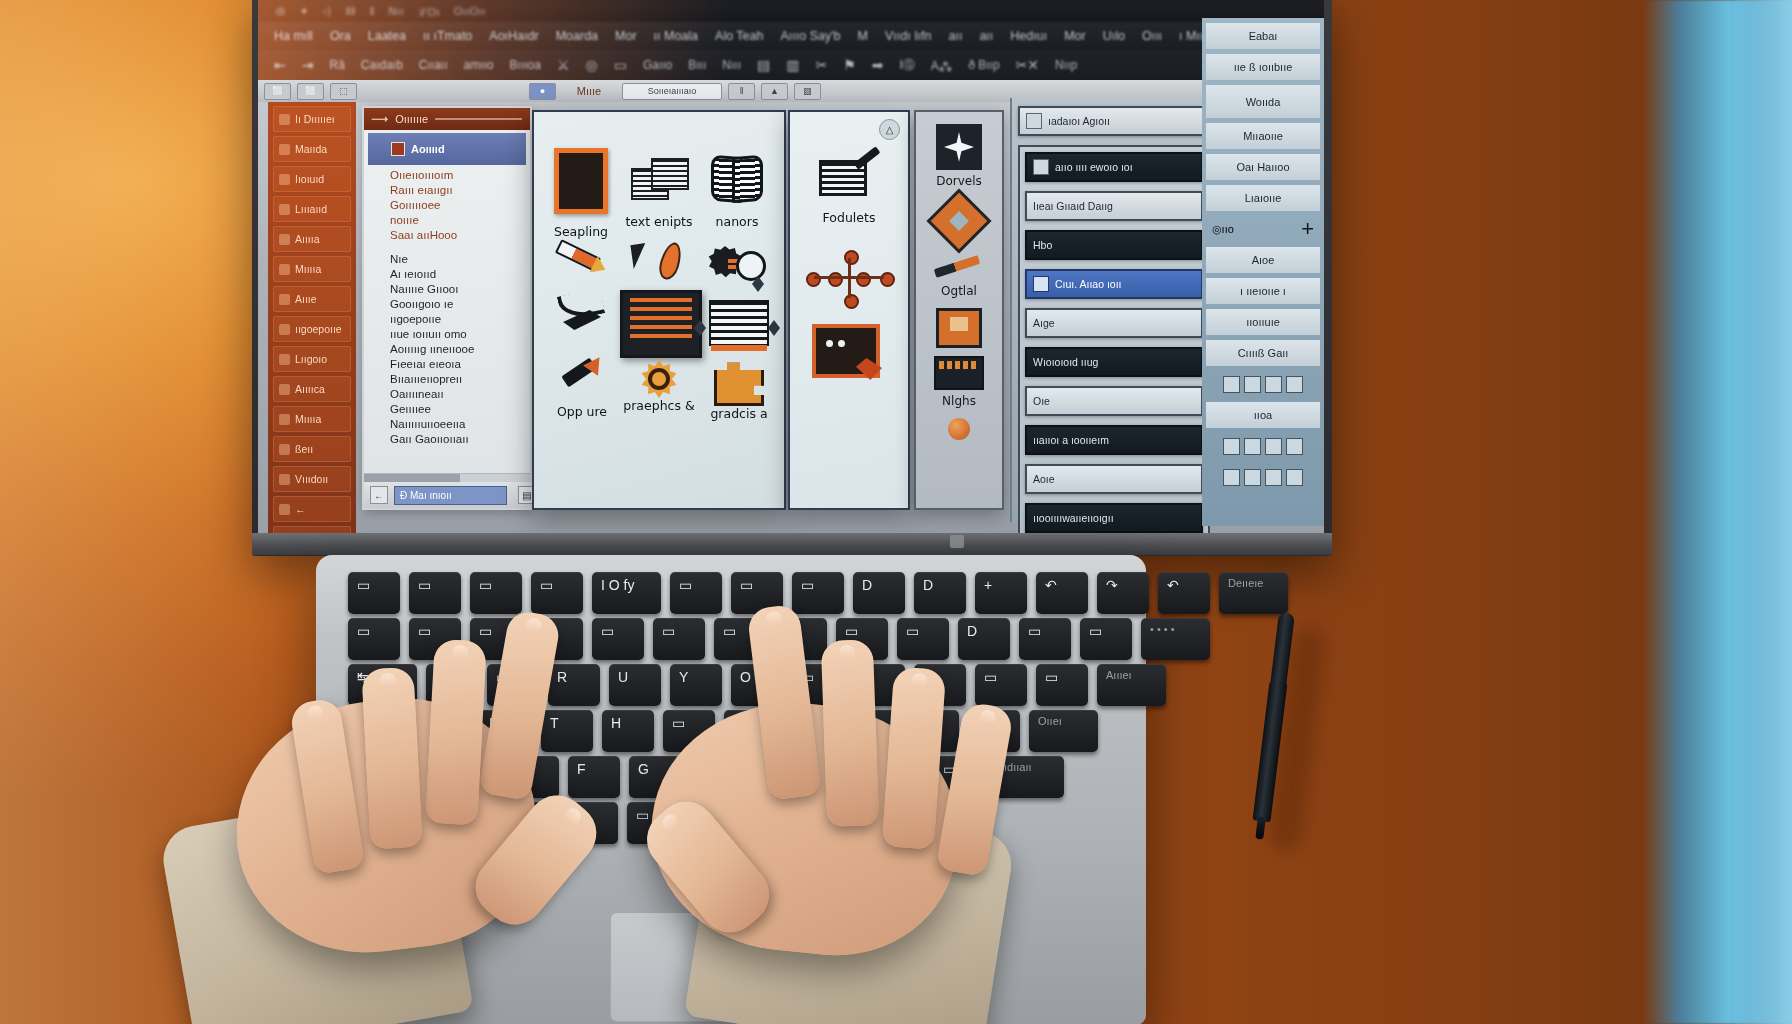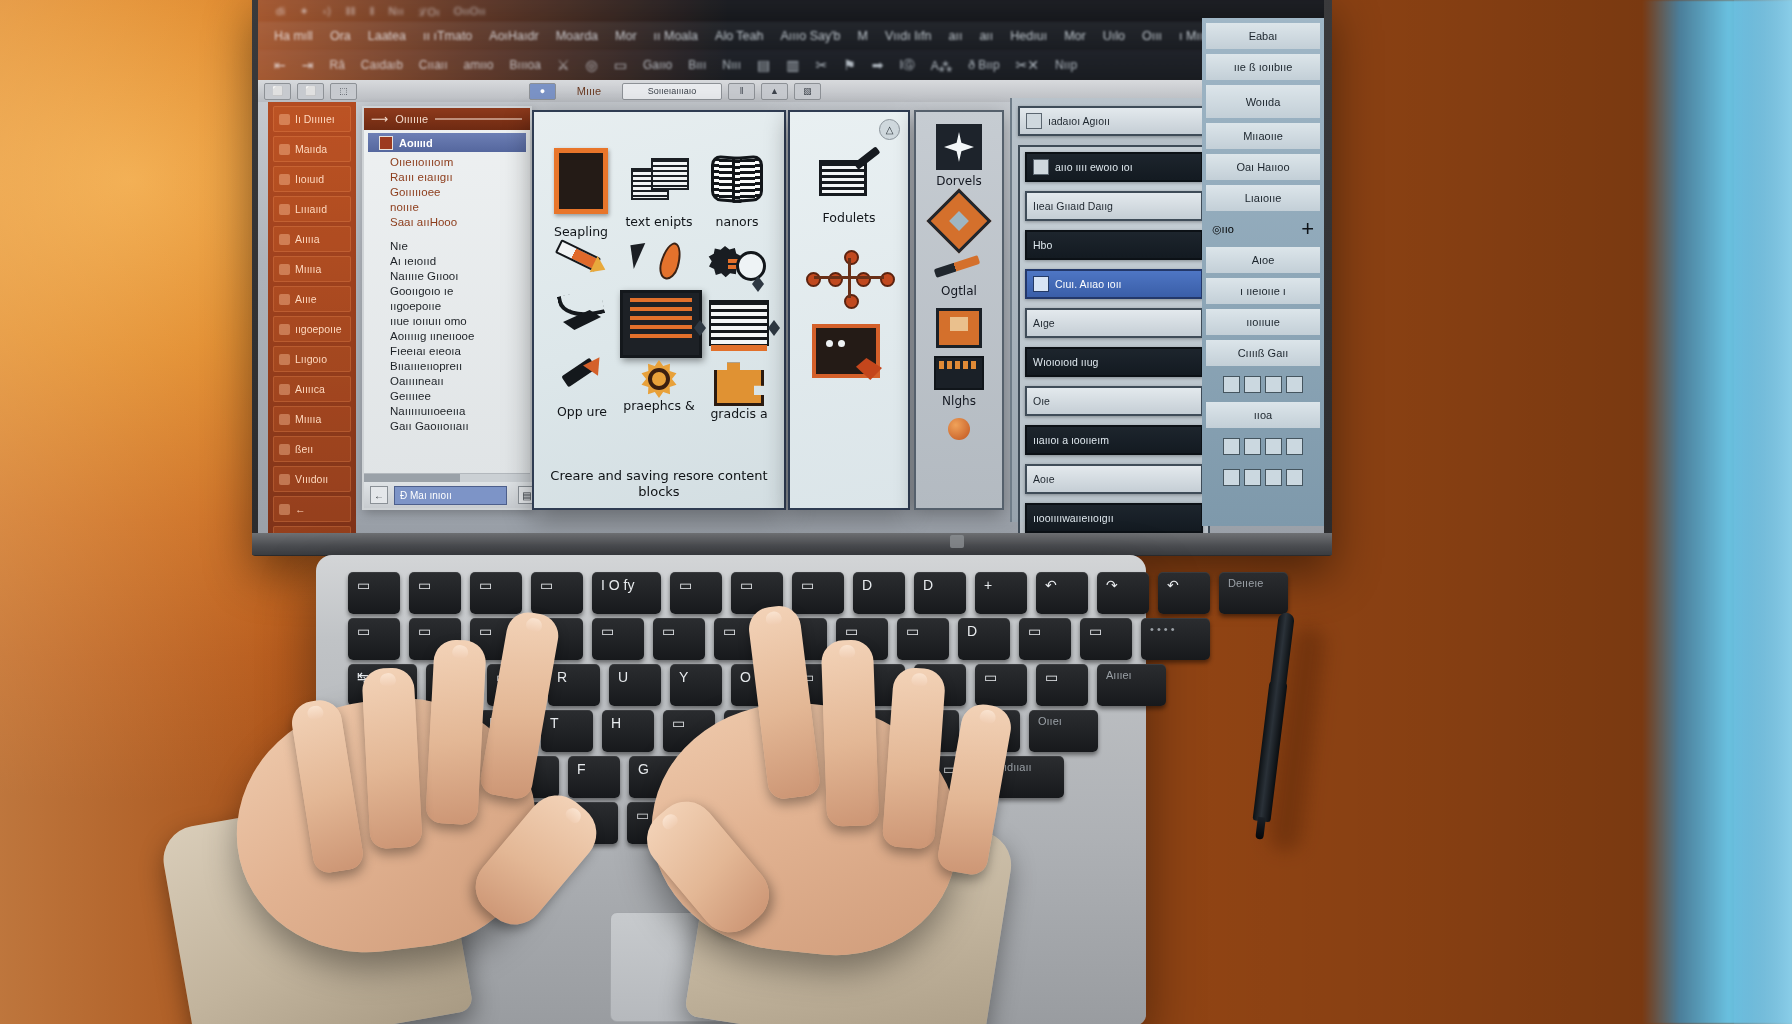--- a/index.html
+++ b/index.html
@@ -124,22 +124,22 @@
     border:2px solid #cfd3d6;box-shadow:2px 3px 10px rgba(0,0,0,.25);
     filter:blur(.5px);
   }
   #list-head{
     height:22px;display:flex;align-items:center;gap:7px;padding-left:7px;
     background:linear-gradient(180deg,#8e3a1c,#6e2a12);color:#f4dccd;font-size:11px;
   }
   #list-head .arrow{font-size:12px;}
   #list-head .rule{flex:1;height:2px;background:rgba(244,220,205,.55);margin-right:8px;}
   #list-sel{
-    margin:3px 4px 2px;height:19px;background:linear-gradient(180deg,#6d7fb5,#55679e);
-    display:flex;align-items:center;gap:6px;padding-left:11px;color:#fff;font-size:11px;font-weight:bold;
+    margin:3px 4px 2px;height:32px;background:linear-gradient(180deg,#6d7fb5,#55679e);
+    display:flex;align-items:center;gap:6px;padding-left:23px;color:#fff;font-size:11px;font-weight:bold;
   }
   #list-sel .sq{width:12px;height:12px;background:#9c3a20;border:1px solid #e8e2dc;}
   .l-row{font-size:11.5px;padding:1.5px 0 1.5px 26px;white-space:nowrap;overflow:hidden;}
   .l-row.warm{color:#8d3d1c;}
   .l-row.dark{color:#1d2126;}
   .l-gap{height:9px;}
   #list-foot{
     position:absolute;left:0;bottom:0;width:166px;height:26px;
     background:linear-gradient(180deg,#dfe3e6,#c8ccd0);
     display:flex;align-items:center;gap:6px;padding-left:6px;
@@ -624,21 +624,20 @@
               </div>
             <div class="atlabel" style="margin-top:0">praephcs &amp;</div>
           </div>
           <div class="atcell" style="left:158px;top:212px;width:78px">
             <div class="ic ic-puzzle"></div>
             <div class="atlabel" style="">gradcis a</div>
           </div>
         </div>
 
         <div id="at-caption">
-          <div>Creare and saving resore content blocks</div>
         </div>
       </div>
 
       <div id="side-card">
         <div class="badge">△</div>
 
         <div style="position:absolute;left:12px;top:44px;width:94px;text-align:center">
           <div style="position:relative;width:60px;height:40px;margin:0 auto">
             <span style="position:absolute;left:0;top:4px;width:42px;height:30px;background:repeating-linear-gradient(180deg,#161a1f 0 3px,#f3f5f6 3px 6px);border:3px solid #161a1f;display:block"></span>
             <span style="position:absolute;right:-2px;top:-2px;width:28px;height:8px;background:#161a1f;transform:rotate(-38deg);border-radius:2px;display:block"></span>

